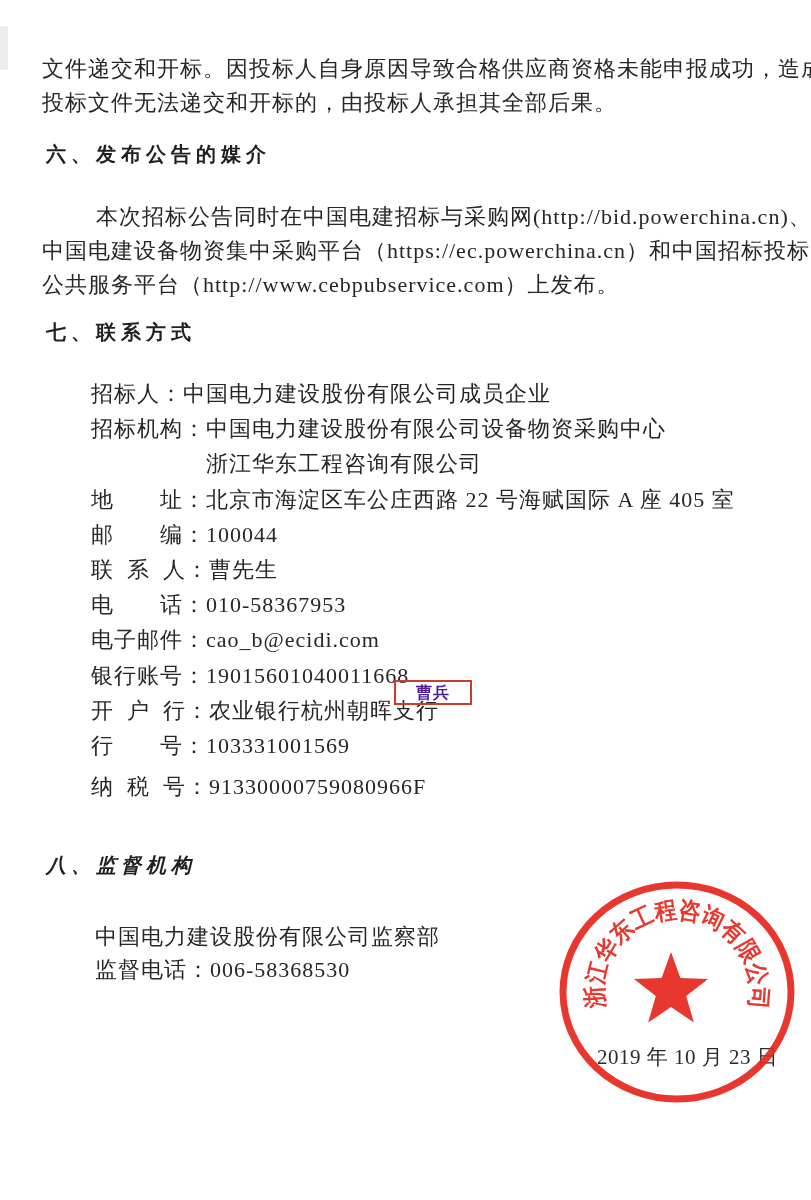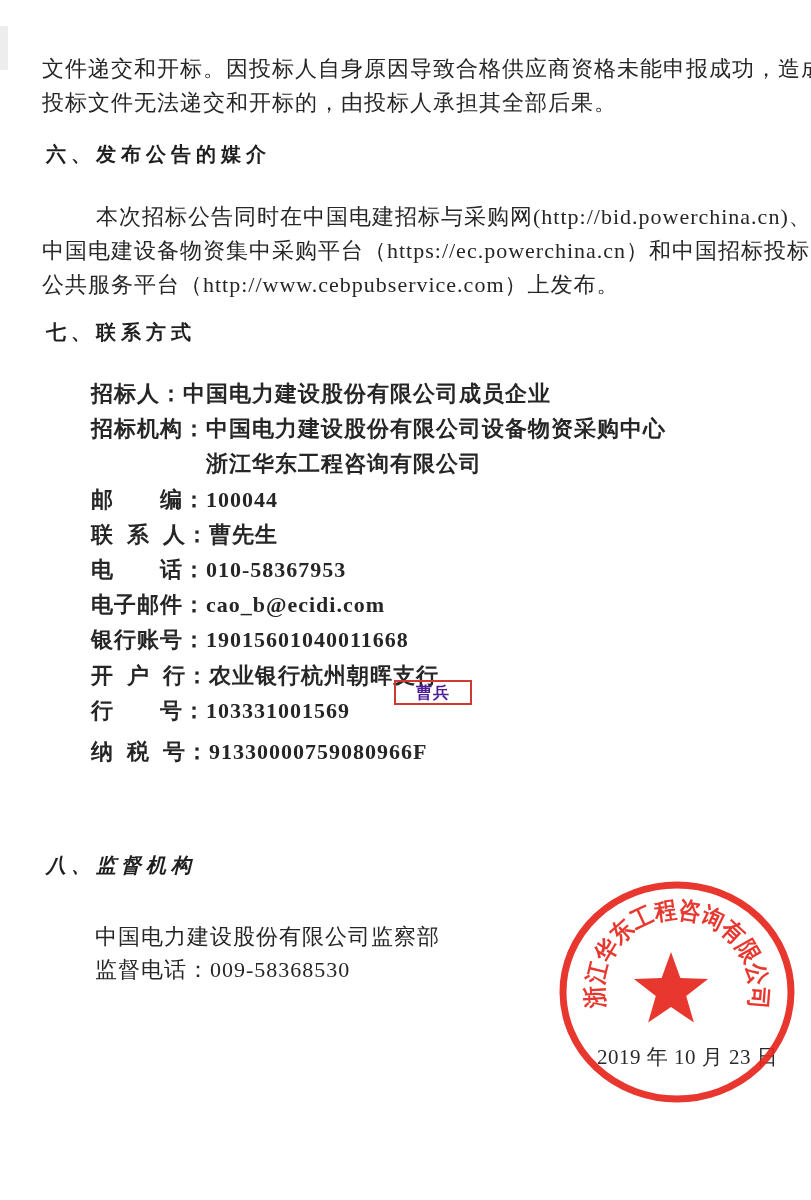--- a/index.html
+++ b/index.html
@@ -15,21 +15,21 @@
   .heading {
     position:absolute; left:46px;
     font-size:20px; font-weight:bold;
     letter-spacing:5px; white-space:pre;
     color:#1f1f1f;
   }
   .para { position:absolute; left:42px; width:740px; font-size:22px; letter-spacing:1px; }
   .para .line { line-height:34px; white-space:pre; }
   .para .line.indent { padding-left:54px; }
   .contact { position:absolute; left:91px; top:376px; font-size:22px; letter-spacing:1px; }
-  .contact .row { line-height:35.2px; white-space:pre;font-weight:bold; }
+  .contact .row { line-height:35.2px; white-space:pre; }
   .contact .row.row-gap { margin-top:6px; }
   .supervision { position:absolute; left:95px; top:907px; font-size:22px; letter-spacing:1px;margin-top:13px; }
   .supervision .row { line-height:33px; white-space:pre; }
   .seal-date {
     position:absolute; left:597px; top:1043px;
     font-size:21px; letter-spacing:0.5px; color:#2a2a2a; white-space:pre;
   }
   .name-chop {
     position:absolute; left:394px; top:680px;
     border:2px solid #cf3a30; color:#4c1d95;
@@ -67,36 +67,37 @@
     <div class="line indent">本次招标公告同时在中国电建招标与采购网(http://bid.powerchina.cn)、</div>
     <div class="line">中国电建设备物资集中采购平台（https://ec.powerchina.cn）和中国招标投标</div>
     <div class="line">公共服务平台（http://www.cebpubservice.com）上发布。</div>
   </div>
 
   <div class="heading" style="top:319px;">七、联系方式</div>
   <div class="contact">
     <div class="row">招标人：中国电力建设股份有限公司成员企业</div>
     <div class="row">招标机构：中国电力建设股份有限公司设备物资采购中心</div>
     <div class="row">　　　　　浙江华东工程咨询有限公司</div>
+    <div class="row">地　　址：北京市海淀区车公庄西路 22 号海赋国际 A 座 405 室</div>
     <div class="row">邮　　编：100044</div>
     <div class="row">联  系  人：曹先生</div>
     <div class="row">电　　话：010-58367953</div>
     <div class="row">电子邮件：cao_b@ecidi.com</div>
     <div class="row">银行账号：19015601040011668</div>
     <div class="row">开  户  行：农业银行杭州朝晖支行</div>
     <div class="row">行　　号：103331001569</div>
     <div class="row row-gap">纳  税  号：91330000759080966F</div>
   </div>
 
   <div class="name-chop">曹兵</div>
 
   <div class="heading" style="top:852px;font-style:italic;">八、监督机构</div>
   <div class="supervision">
     <div class="row">中国电力建设股份有限公司监察部</div>
-    <div class="row">监督电话：009-58368530</div>
+    <div class="row">监督电话：006-58368530</div>
   </div>
 
   <div class="seal-date">2019 年 10 月 23 日</div>
 
   <svg class="seal" viewBox="0 0 236 224" xmlns="http://www.w3.org/2000/svg">
     <defs>
       <path id="sealArc" d="M 45.6 127.4 A 74 74 0 1 1 189.8 129.9" fill="none"></path>
     </defs>
     <ellipse cx="118" cy="112" rx="114" ry="107" fill="none" stroke="#e7271d" stroke-width="7"></ellipse>
     <polygon fill="#e7271d" points="112,72 121.4,98.1 149.1,98.9 127.2,115.9 134.9,142.6 112,127 89.1,142.6 96.8,115.9 74.9,98.9 102.6,98.1"></polygon>

